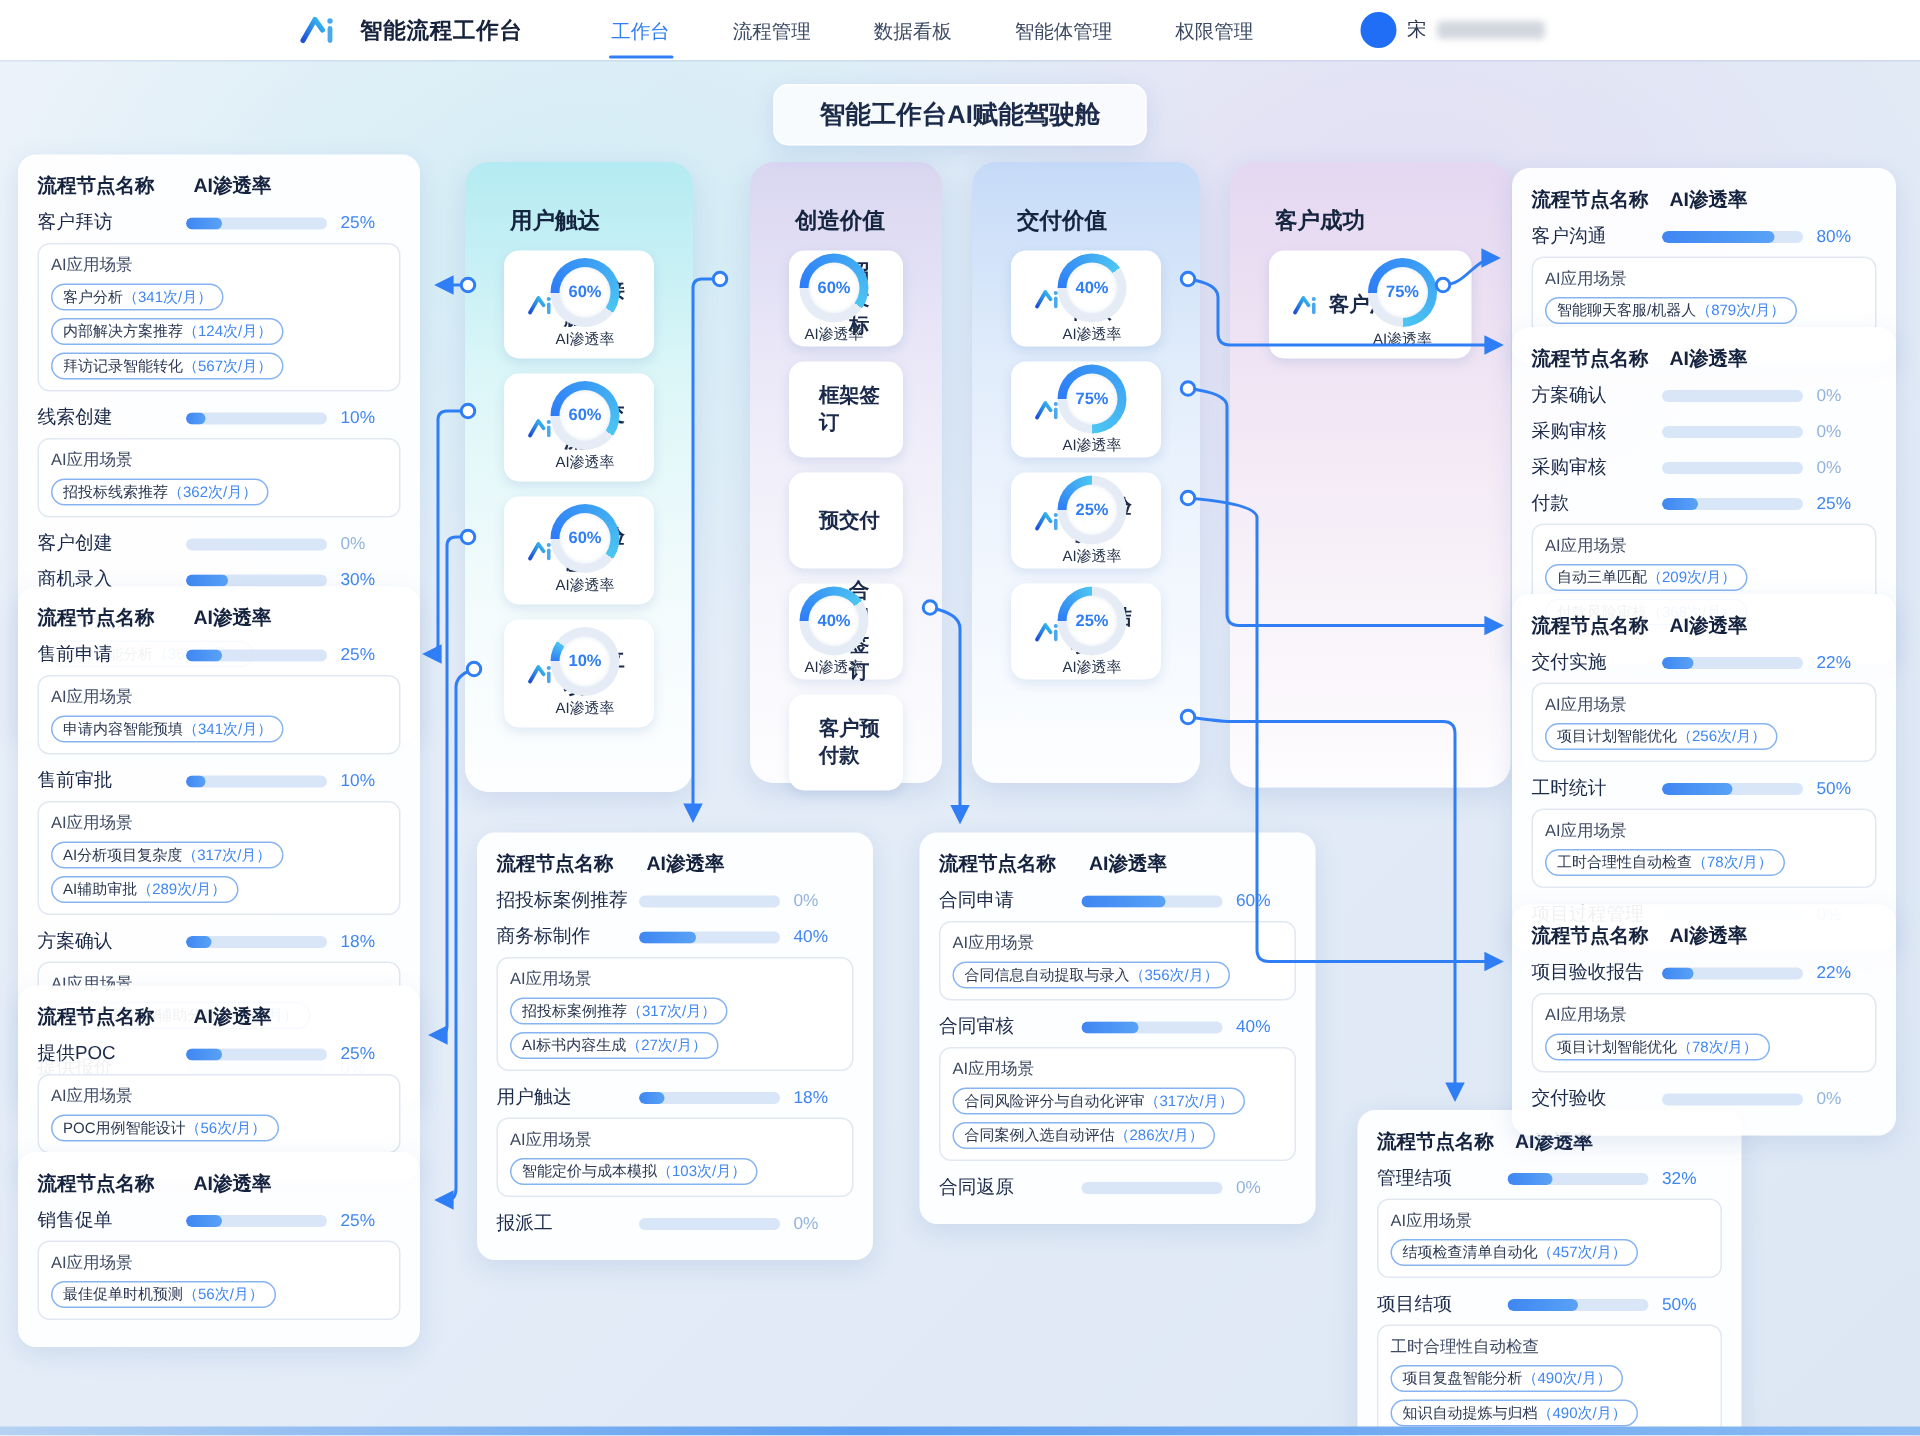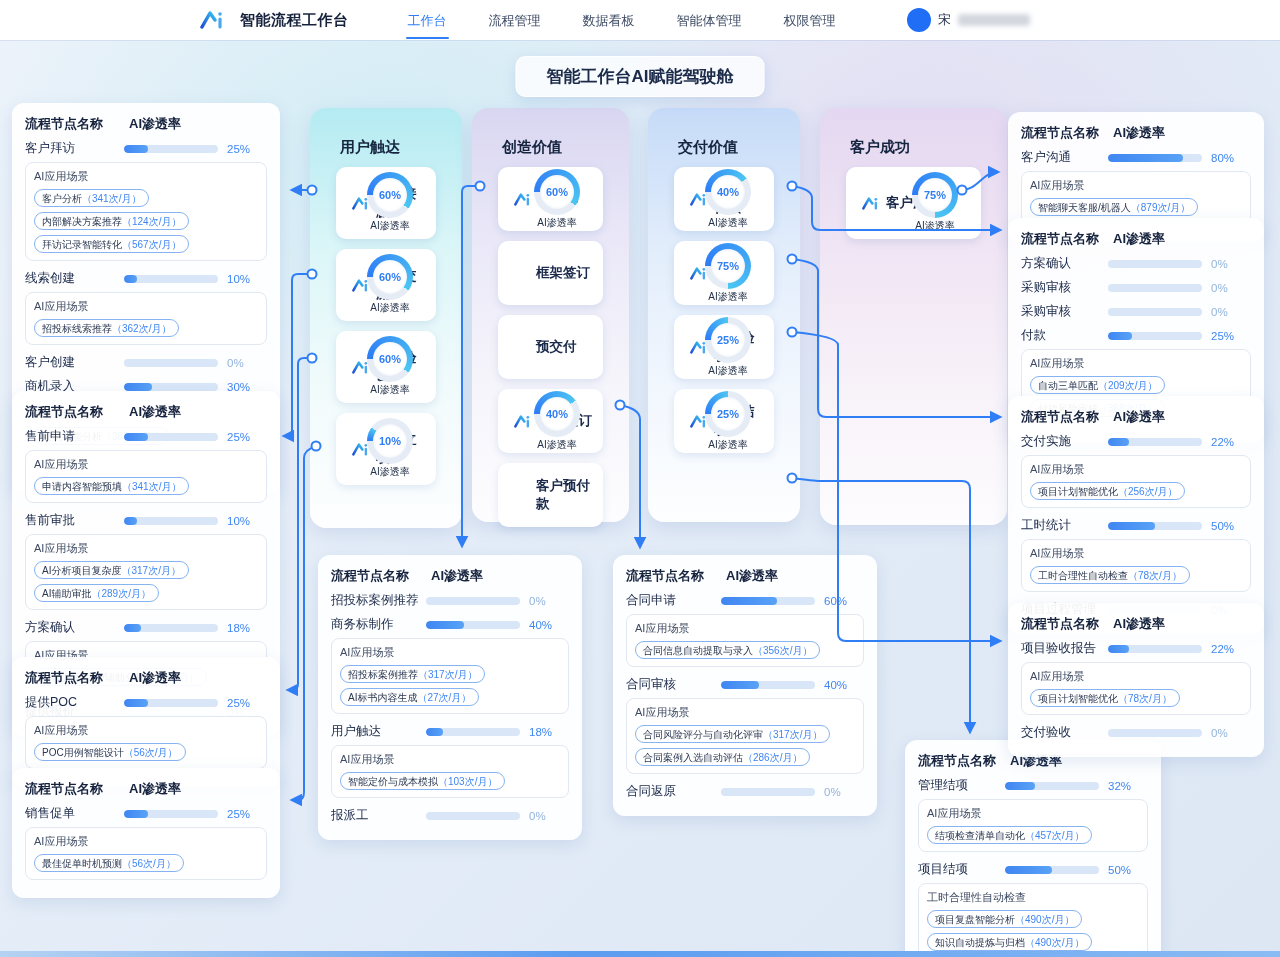--- a/index.html
+++ b/index.html
@@ -56,21 +56,21 @@
   .col-reach   { background:linear-gradient(180deg,#b4ebf2 0%,#dcf6f8 34%,#f2fbfc 68%,#fdfeff 100%); }
   .col-create  { background:linear-gradient(180deg,#d9d6f1 0%,#ebe9f8 34%,#f6f5fb 68%,#fdfdff 100%); }
   .col-deliver { background:linear-gradient(180deg,#c6dbf8 0%,#e2edfb 34%,#f2f7fe 68%,#fdfeff 100%); }
   .col-success { background:linear-gradient(180deg,#e4d7f1 0%,#f0e5f4 34%,#f8f2f9 68%,#fdfcfe 100%); }
   .col-title { font-size:15px; font-weight:bold; color:#15243f; margin:4px 0 10px 4px; }
   .col-body { display:flex; flex-direction:column; gap:10px; }
   .node-card { background:#fff; border-radius:10px; box-shadow:0 3px 8px rgba(40,90,170,.13);
                position:relative; display:flex; align-items:center; padding:0 10px 0 16px; cursor:pointer; }
   .node-card.h72 { height:72px; } .node-card.h64 { height:64px; }
   .node-label { font-size:13.5px; font-weight:bold; color:#1b2a4a; margin-left:6px; }
-  .node-card.plain .node-label { margin-left:22px; font-weight:bold; }
+  .node-card.plain .node-label { margin-left:4px; font-weight:bold; }
   .donut-wrap { position:absolute; right:8px; top:5px; width:76px; text-align:center; }
   .donut { width:46px; height:46px; border-radius:50%; margin:0 auto; position:relative; }
   .donut::after { content:""; position:absolute; left:6px; top:6px; width:34px; height:34px;
                   border-radius:50%; background:#fff; box-shadow:inset 0 0 3px rgba(120,150,200,.25); }
   .donut-pct { position:absolute; left:0; right:0; top:50%; transform:translateY(-50%);
                font-size:11px; font-weight:bold; color:#2f7ef6; z-index:1; }
   .donut-label { font-size:10px; color:#24324a; margin-top:1px; }
   .h64 .donut-wrap { top:2px; }
   .ai-ico { flex:0 0 auto; }
   
@@ -166,21 +166,21 @@
         <span class="node-label">客户立项</span>
         <div class="donut-wrap">
           <div class="donut" style="background: conic-gradient(from -90deg, rgb(46, 124, 246) 0%, rgb(76, 198, 242) 10%, rgb(230, 236, 245) 10%, rgb(230, 236, 245) 100%);">
             <div class="donut-pct">10%</div>
           </div>
           <div class="donut-label">AI渗透率</div>
         </div>
       </div>
     </div>
   </div>
-<div class="flow-col col-create" style="left:472px; top:108px; width:157px; height:414px;">
+<div class="flow-col col-create" style="left:500px; top:108px; width:128px; height:414px;">
     <div class="col-title">创造价值</div>
     <div class="col-body">
       <div class="node-card h64">
         <svg width="18" height="15" viewBox="0 0 26 20" class="ai-ico">
           <path d="M2 17 L10 3 L15 10" fill="none" stroke="url(#lg1)" stroke-width="3.6" stroke-linecap="round" stroke-linejoin="round"></path>
           <line x1="20" y1="9" x2="20" y2="17" stroke="#4aa8f0" stroke-width="3.4" stroke-linecap="round"></line>
           <circle cx="20" cy="4" r="2" fill="#4aa8f0"></circle>
         </svg>
         <span class="node-label">招投标</span>
         <div class="donut-wrap">

